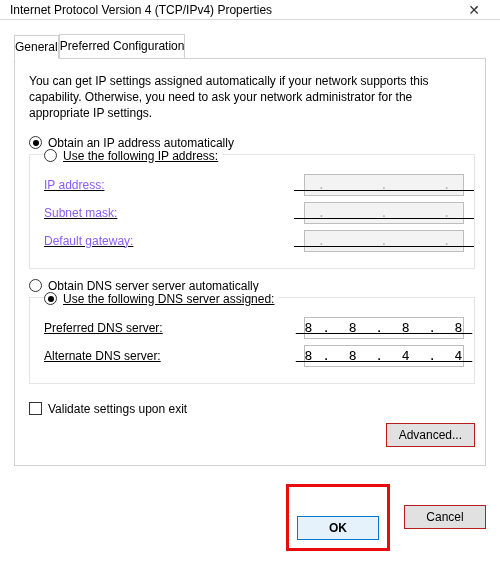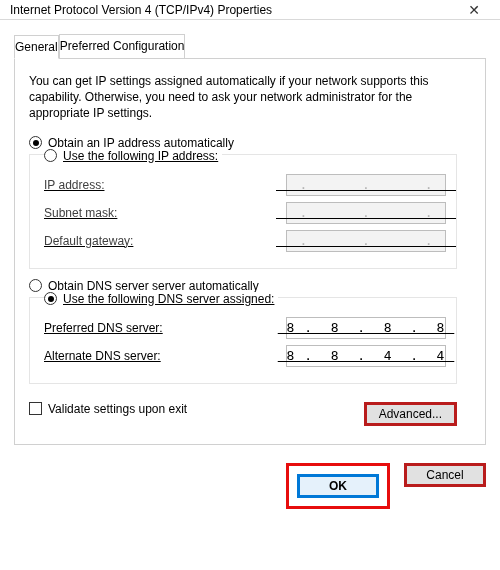--- a/index.html
+++ b/index.html
@@ -28,21 +28,21 @@
   .tabstrip { display:flex; position:relative; z-index:2; }
   .tab {
     border:1px solid #d0d0d0; border-bottom:none;
     padding:4px 0; font-size:12px; background:#fff;
     position:relative;
   }
   .tab.active { border-bottom:1px solid #fff; top:1px; }
   .tab.inactive { background:#fff; }
   .tabpanel {
     border:1px solid #d0d0d0;
-    padding: 14px 28px 18px 14px;
+    padding: 14px 10px 18px 14px;
     position:relative; z-index:1;
   }
   .intro { font-size:12px; line-height:1.35; margin-bottom:14px; }
   .radio-row { display:flex; align-items:center; gap:6px; margin:2px 0 4px 0; }
   .radio {
     width:13px; height:13px; border:1px solid #333; border-radius:50%;
     display:inline-flex; align-items:center; justify-content:center;
     background:#fff;
   }
   .radio.checked::after {
@@ -70,43 +70,44 @@
   .group .legend-bg {
     background:#fff; padding:0 4px 0 0;
     display:flex; align-items:center; gap:6px;
     position:relative; z-index:2;
   }
   .field-row {
     display:flex; align-items:center; justify-content:space-between;
     margin:6px 0;
   }
   .field-label { font-size:12px; }
-  .field-label.disabled { color:#404040; }
+  .field-label.disabled { color:#8b5cf6; }
   .dots { letter-spacing: 0; }
   .ip-input {
     width:160px; height:22px; border:1px solid #bdbdbd;
     background:#fff;
     display:flex; align-items:center; justify-content:center;
     font-family: "Consolas","Segoe UI",monospace;
     font-size:13px; letter-spacing:1px;
   }
   .ip-input.disabled { background:#f3f3f3; color:#b5b5b5; }
   .check-row { display:flex; align-items:center; gap:6px; }
   .checkbox {
     width:13px; height:13px; border:1px solid #333; background:#fff;
   }
   .footer-row {
     display:flex; align-items:flex-start; justify-content:space-between;
     margin-top:18px;
   }
   .btn {
-    min-width:82px; height:24px; border:3px solid #b91c1c;
+    min-width:82px; height:24px; border:1px solid #b91c1c;
     background:#e1e1e1; font-size:12px;
     display:inline-flex; align-items:center; justify-content:center;
     padding:0 12px;
+    margin-top:21px;
   }
   .actions {
     display:flex; justify-content:flex-end; gap:14px;
     padding: 8px 14px 10px 14px;
   }
   .ok-wrap { border:3px solid #e70d0d; padding:8px;font-weight:bold; }
   .btn.primary { background:#e5f1fb; border-color:#0078d7; }
   .ip-value { white-space:pre; }
 </style>
 </head>

